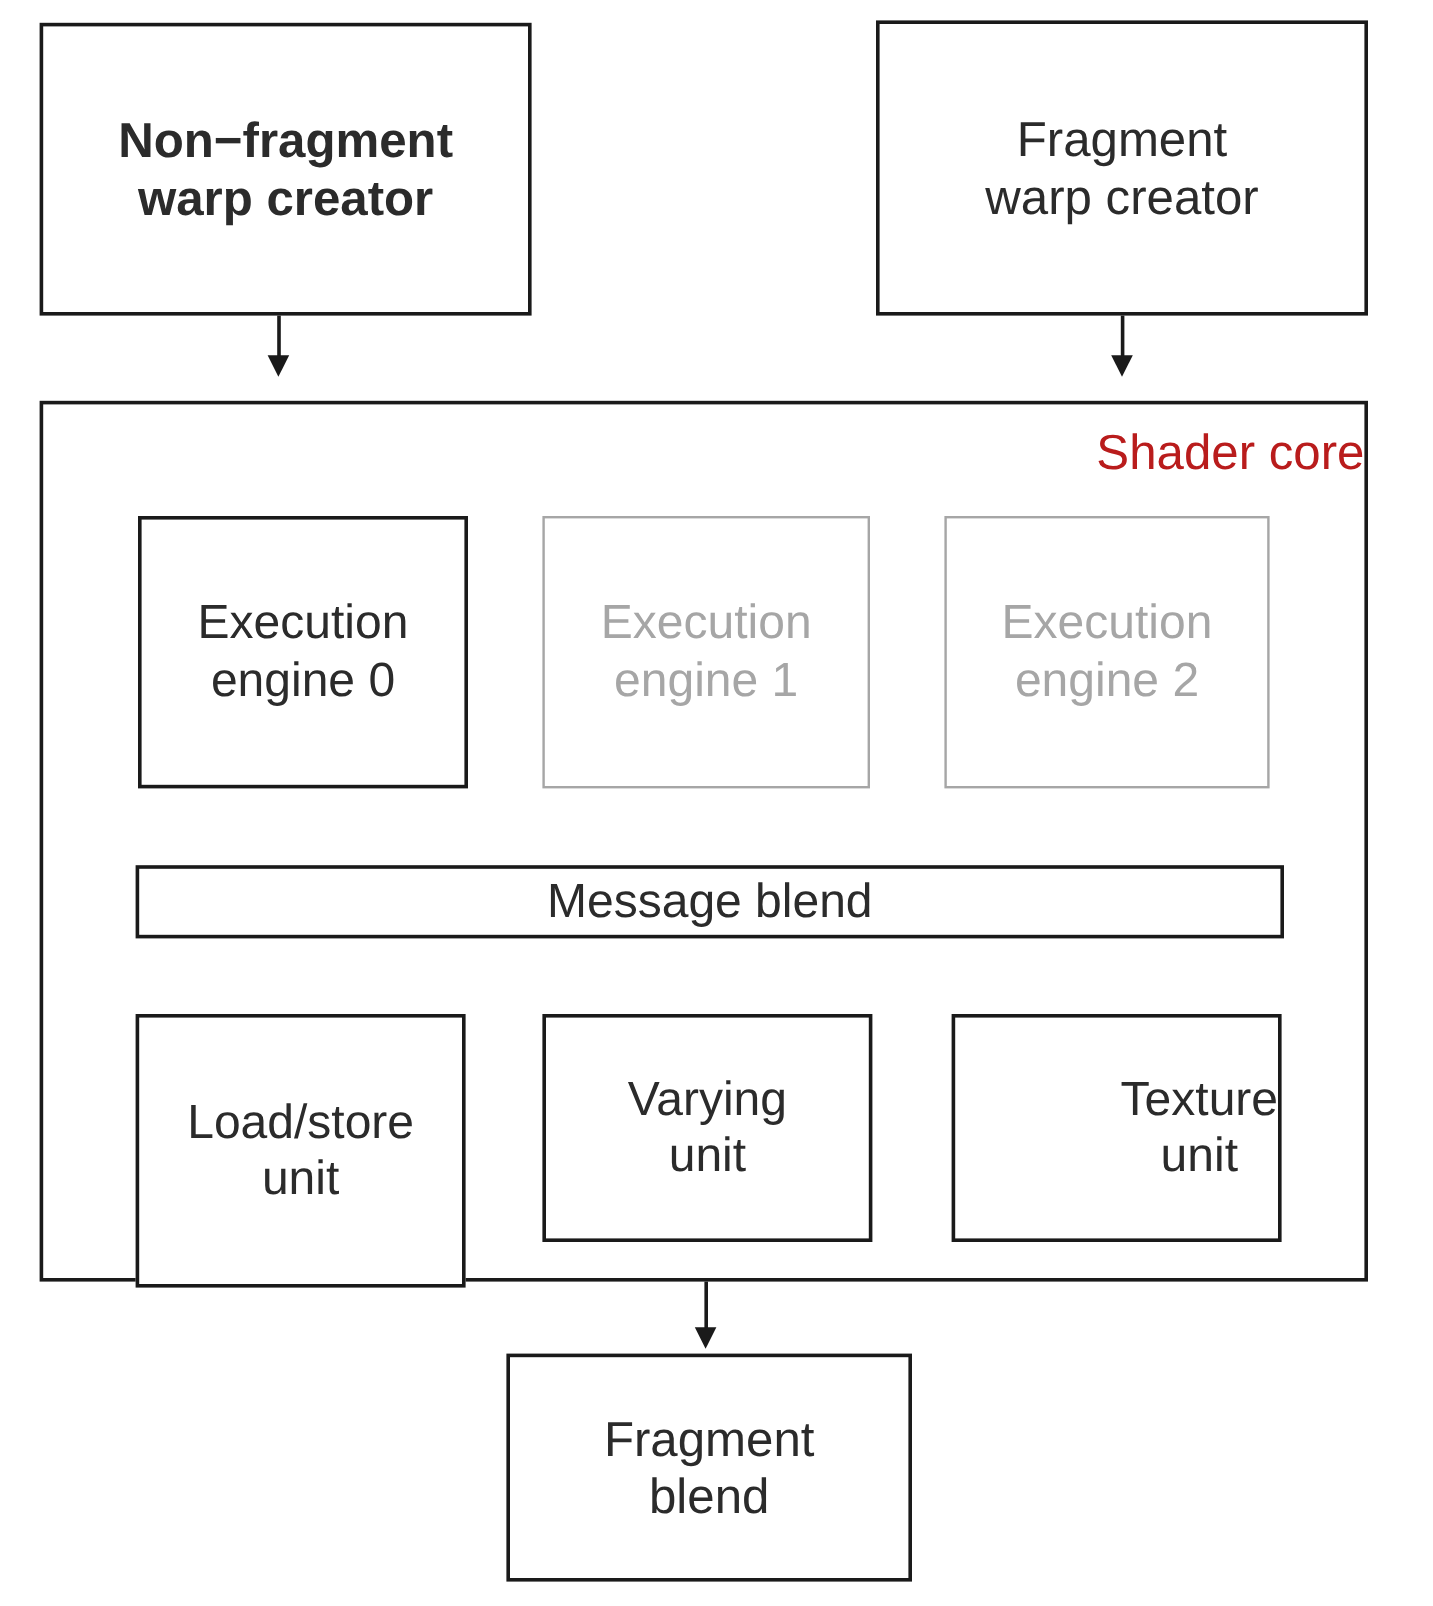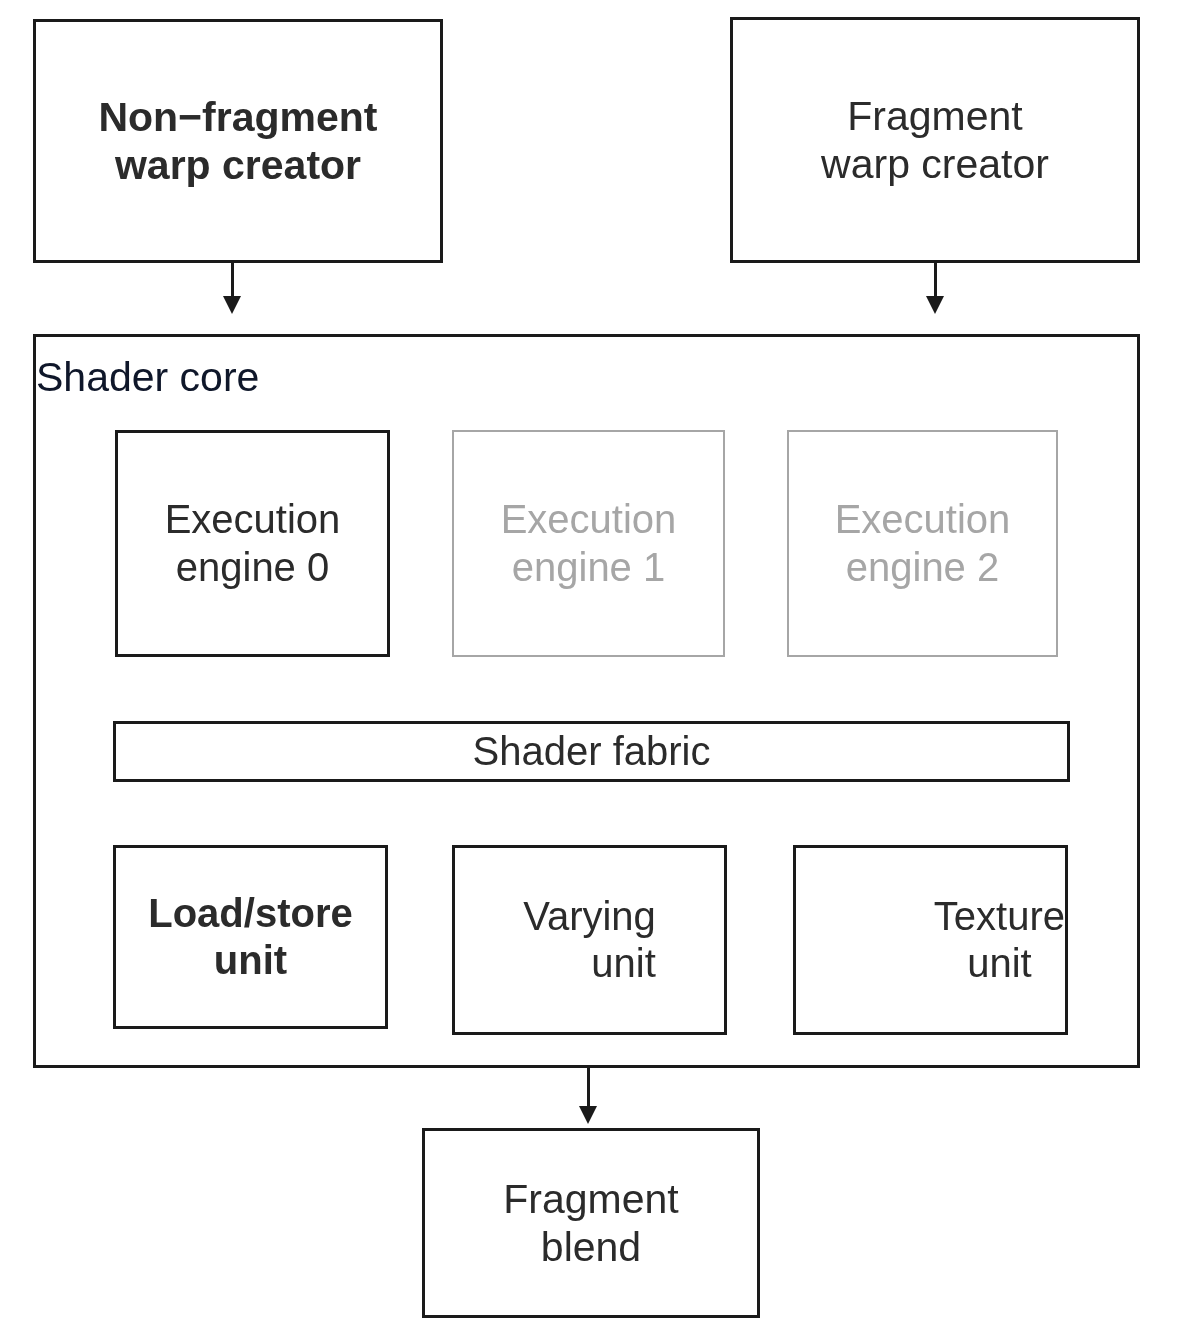--- a/index.html
+++ b/index.html
@@ -51,36 +51,36 @@
   #box-frag-warp-creator {
     left: 730px; top: 17px;  width: 410px; height: 246px;
     font-size: 41px;
   }
   #box-shader-core {
     left: 33px;  top: 334px; width: 1107px; height: 734px;
   }
   #shader-core-title {
     position: absolute;
     left: 0; right: 0; top: 16px;
-    text-align: left;
+    text-align: right;
     font-size: 41px;
-    color: #0f172a;
+    color: #b91c1c;
     white-space: pre;
   }
   #box-exec-engine-0 { left: 115px; top: 430px; width: 275px; height: 227px; font-size: 40px; }
   #box-exec-engine-1 { left: 452px; top: 430px; width: 273px; height: 227px; font-size: 40px; }
   #box-exec-engine-2 { left: 787px; top: 430px; width: 271px; height: 227px; font-size: 40px; }
 
   #box-message-fabric {
     left: 113px; top: 721px; width: 957px; height: 61px;
     font-size: 40px;
   }
 
-  #box-load-store-unit { left: 113px; top: 845px; width: 275px; height: 184px; font-size: 40px; font-weight: bold; }
-  #box-varying-unit    { left: 452px; top: 845px; width: 275px; height: 190px; font-size: 40px; text-align: right; }
+  #box-load-store-unit { left: 113px; top: 845px; width: 275px; height: 228px; font-size: 40px; }
+  #box-varying-unit    { left: 452px; top: 845px; width: 275px; height: 190px; font-size: 40px; }
   #box-texture-unit    { left: 793px; top: 845px; width: 275px; height: 190px; font-size: 40px; justify-content: flex-end; }
 
   
   #box-load-store-unit .label { width: 300px; }
 
   #box-fragment-blend {
     left: 422px; top: 1128px; width: 338px; height: 190px;
     font-size: 41px;
   }
 
@@ -154,21 +154,21 @@
     <span class="label">Execution
 engine 1</span>
   </div>
 
   <div class="box dim" id="box-exec-engine-2">
     <span class="label">Execution
 engine 2</span>
   </div>
 
   <div class="box" id="box-message-fabric">
-    <span class="label">Shader fabric</span>
+    <span class="label">Message blend</span>
   </div>
 
   <div class="box" id="box-load-store-unit">
     <span class="label">Load/store
 unit</span>
   </div>
 
   <div class="box" id="box-varying-unit">
     <span class="label">Varying
 unit</span>

